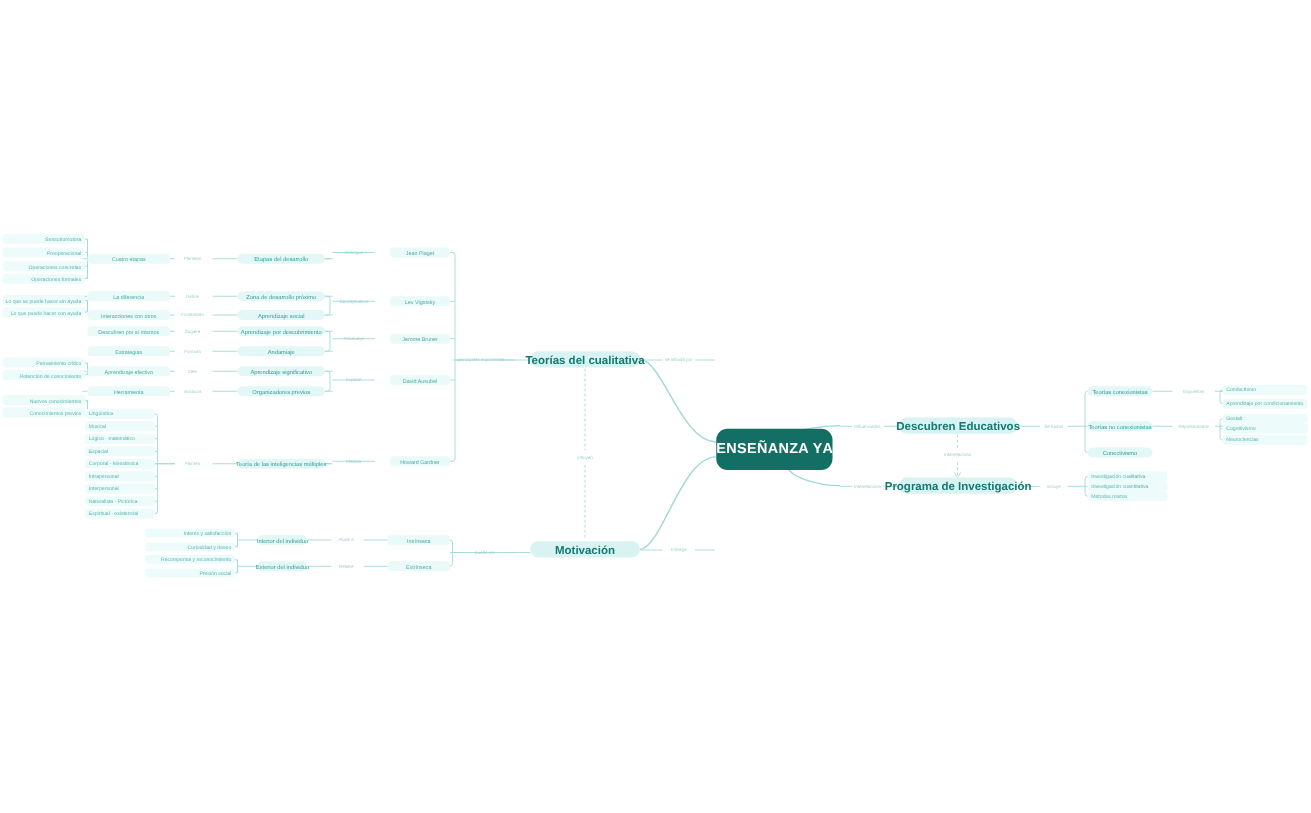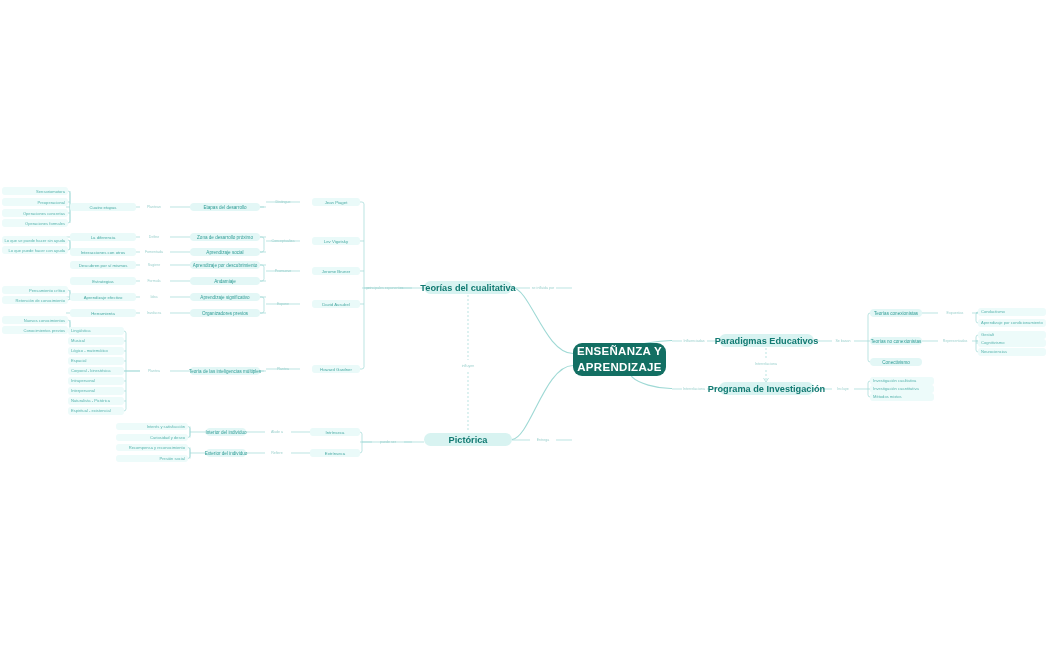--- a/index.html
+++ b/index.html
@@ -11,22 +11,22 @@
   #canvas{position:absolute;left:0;top:0;width:1049px;height:650px;}
   svg.links{position:absolute;left:0;top:0;width:1049px;height:650px;pointer-events:none;}
 
   .node{position:absolute;box-sizing:border-box;display:flex;align-items:center;
         border-radius:5px;white-space:nowrap;}
 
   
   .n-center{
     background:#136F63;color:#ffffff;border-radius:9px;
     font-size:11.5px;font-weight:bold;letter-spacing:.3px;
-    justify-content:center;text-align:center;line-height:1.35;
-    flex-direction:column;
+    justify-content:space-between;text-align:center;line-height:1.35;
+    flex-direction:row;
   }
   
   .n-main{
     background:#d8f3f1;color:#127a72;border-radius:7px;
     font-size:9.2px;font-weight:bold;justify-content:center;text-align:center;
   }
   
   .n-l2{
     background:#e3f7f6;color:#2f9c95;font-size:4.6px;
     justify-content:center;text-align:center;border-radius:4px;
@@ -235,22 +235,22 @@
       <path d="M868 383.2 V394.8" fill="none" stroke="#9fd9d5" stroke-width="0.7"></path>
       <path d="M868 389 H870" fill="none" stroke="#9fd9d5" stroke-width="0.7"></path>
       <path d="M870.2 381 H870" fill="none" stroke="#9fd9d5" stroke-width="0.7"></path>
       <path d="M870.2 397 H870" fill="none" stroke="#9fd9d5" stroke-width="0.7"></path>
     </svg>
 <div class="node n-center" style="left: 573px; top: 343px; width: 93px; height: 33px;">
       <span>ENSEÑANZA Y</span>
       <span>APRENDIZAJE</span>
     </div>
     <div class="node n-main" style="left: 424px; top: 281px; width: 88px; height: 13px;">Teorías del cualitativa</div>
-    <div class="node n-main" style="left: 424px; top: 433px; width: 88px; height: 13px;">Pictórica</div>
-    <div class="node n-main" style="left: 719px; top: 334px; width: 95px; height: 13px;">Paradigmas Educativos</div>
+    <div class="node n-main" style="left: 424px; top: 433px; width: 88px; height: 13px;">Motivación</div>
+    <div class="node n-main" style="left: 719px; top: 334px; width: 95px; height: 13px;">Descubren Educativos</div>
     <div class="node n-main" style="left: 719px; top: 382px; width: 95px; height: 13px;">Programa de Investigación</div>
     <div class="lbl small" style="left: 526px; top: 284px; width: 34px; height: 8px;">se influida por</div>
     <div class="lbl small" style="left: 528px; top: 436px; width: 30px; height: 8px;">Entrega</div>
     <div class="lbl small" style="left: 679px; top: 337px; width: 30px; height: 8px;">Influenciadas</div>
     <div class="lbl small" style="left: 677px; top: 385px; width: 34px; height: 8px;">Interrelaciona</div>
     <div class="lbl small" style="left: 455px; top: 362px; width: 26px; height: 8px;">influyen</div>
     <div class="lbl small" style="left: 751px; top: 360px; width: 30px; height: 8px;">Interrelaciona</div>
     <div class="lbl small" style="left: 365px; top: 284px; width: 40px; height: 8px;">principales exponentes</div>
     <div class="node n-l3" style="left: 312px; top: 198px; width: 48px; height: 8px;">Jean Piaget</div>
     <div class="lbl small" style="left: 266px; top: 198px; width: 34px; height: 8px;">Distingue</div>

